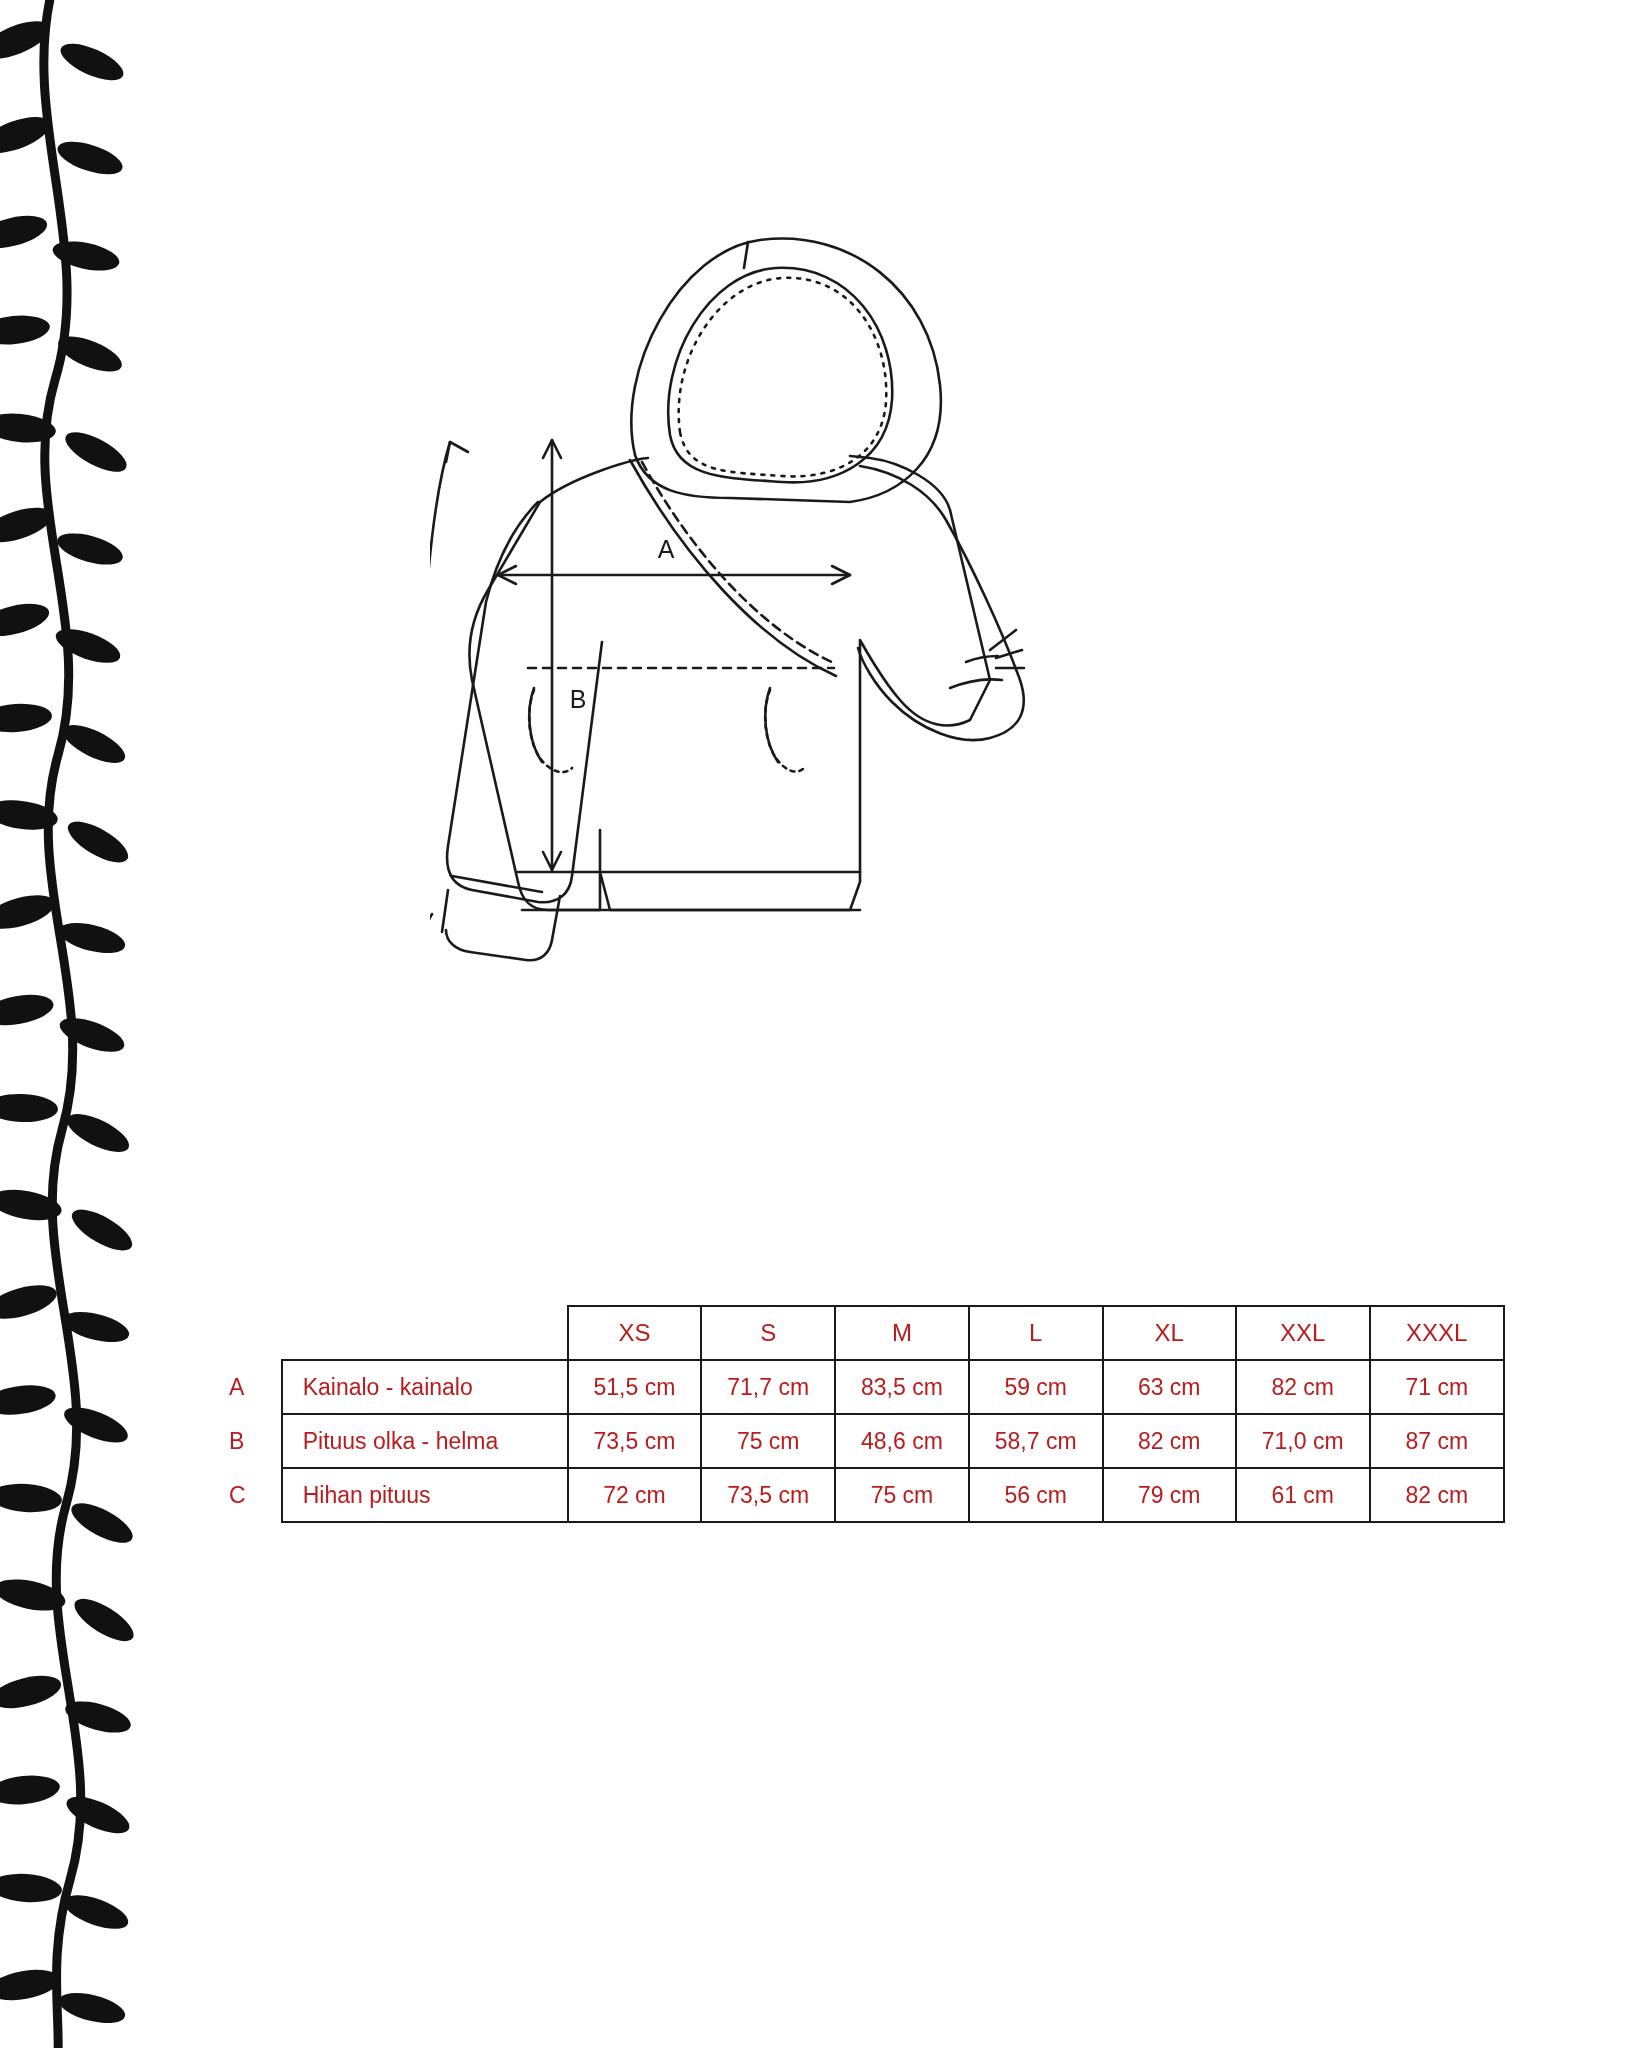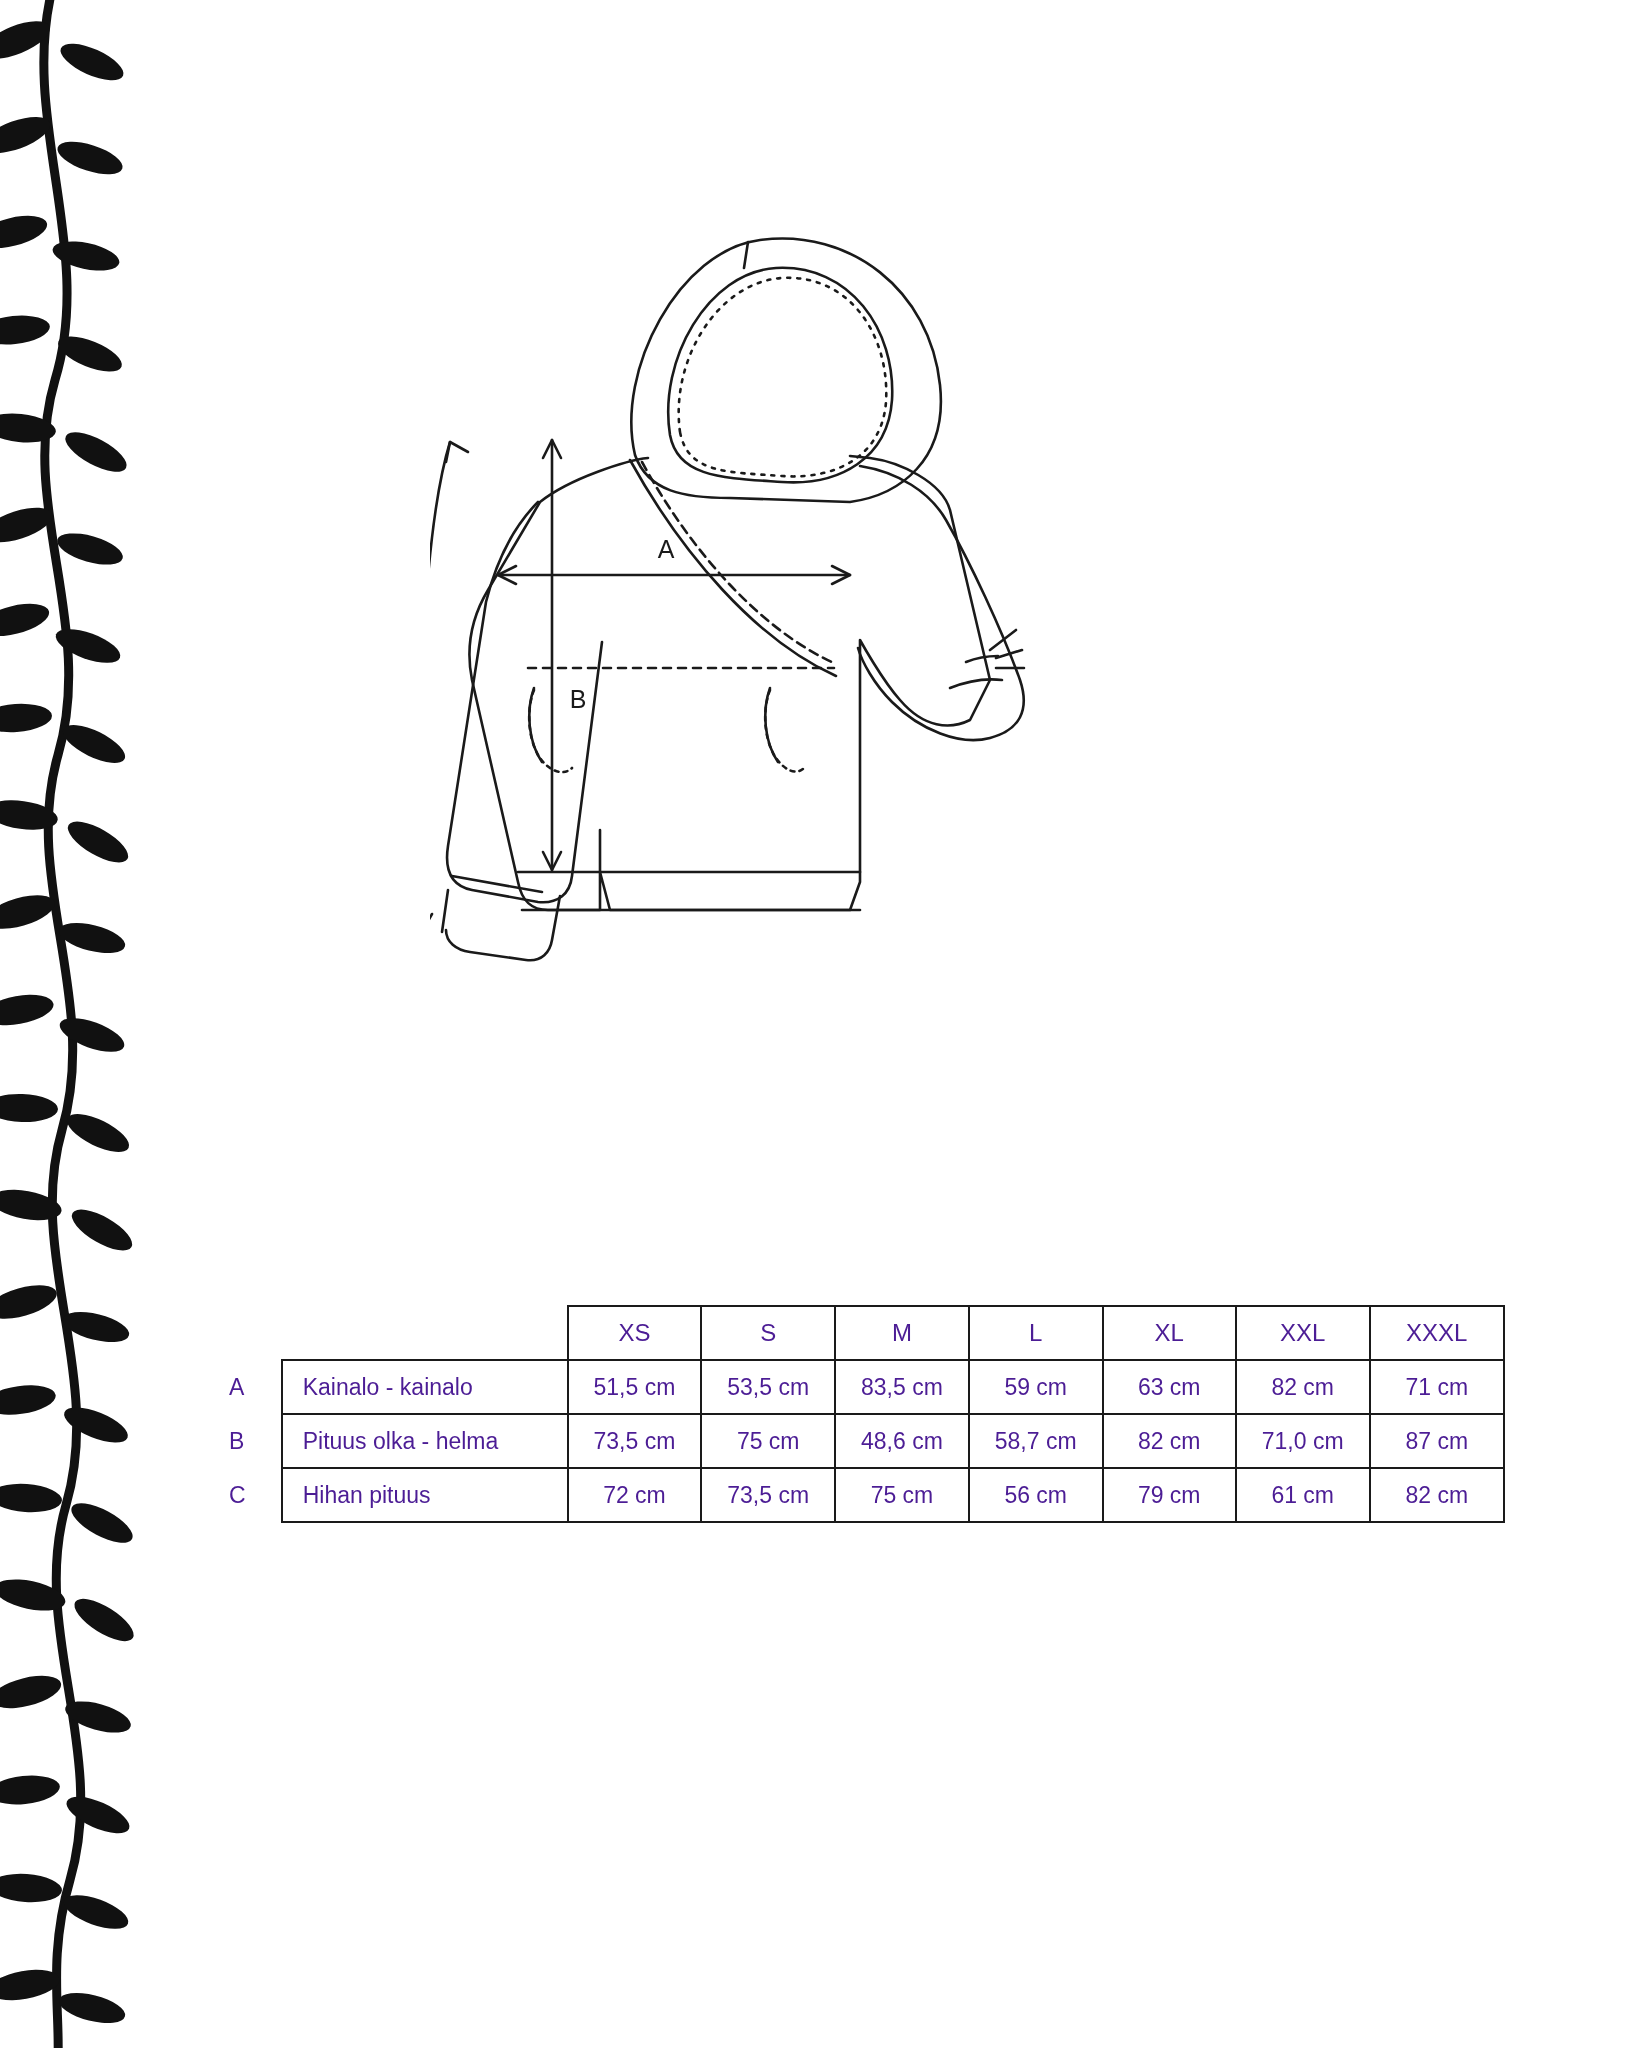--- a/index.html
+++ b/index.html
@@ -38,21 +38,21 @@
   #size-table-wrap {
     position: absolute;
     left: 215px;
     top: 1305px;
     width: 1290px;
   }
   table.size-table {
     border-collapse: collapse;
     width: 1290px;
     font-size: 23px;
-    color: #4c1d95;
+    color: #b91c1c;
   }
   table.size-table td, table.size-table th {
     border: 2px solid #1a1a1a;
     text-align: center;
     height: 50px;
     font-weight: normal;
   }
   table.size-table .col-letter {
     border-left: none;
     border-top: none;
@@ -227,21 +227,21 @@
         <th class="col-size hdr">XL</th>
         <th class="col-size hdr">XXL</th>
         <th class="col-size hdr">XXXL</th>
       </tr>
     </thead>
     <tbody>
       <tr>
         <td class="col-letter">A</td>
         <td class="col-name">Kainalo - kainalo</td>
         <td class="col-size">51,5 cm</td>
-        <td class="col-size">53,5 cm</td>
+        <td class="col-size">71,7 cm</td>
         <td class="col-size">83,5 cm</td>
         <td class="col-size">59 cm</td>
         <td class="col-size">63 cm</td>
         <td class="col-size">82 cm</td>
         <td class="col-size">71 cm</td>
       </tr>
       <tr>
         <td class="col-letter">B</td>
         <td class="col-name">Pituus olka - helma</td>
         <td class="col-size">73,5 cm</td>

